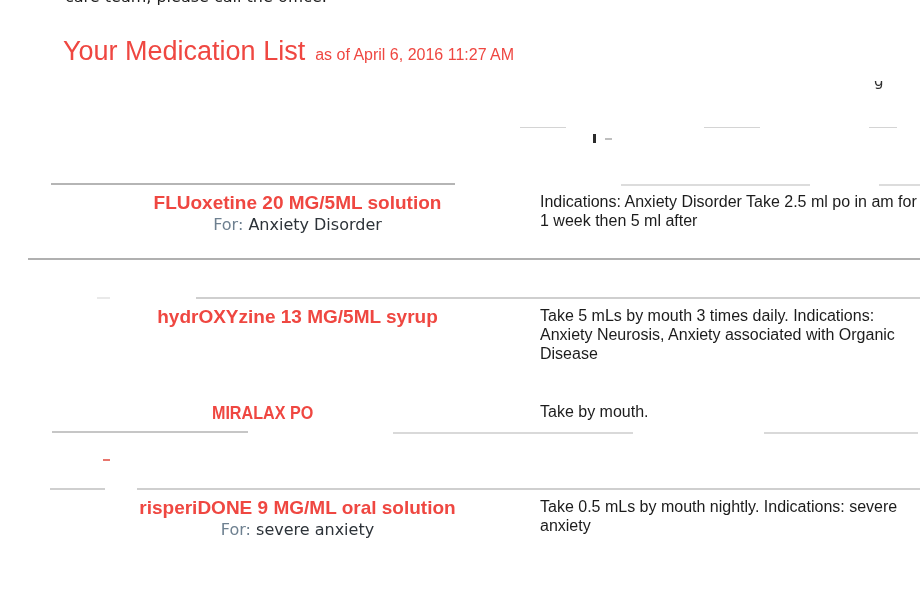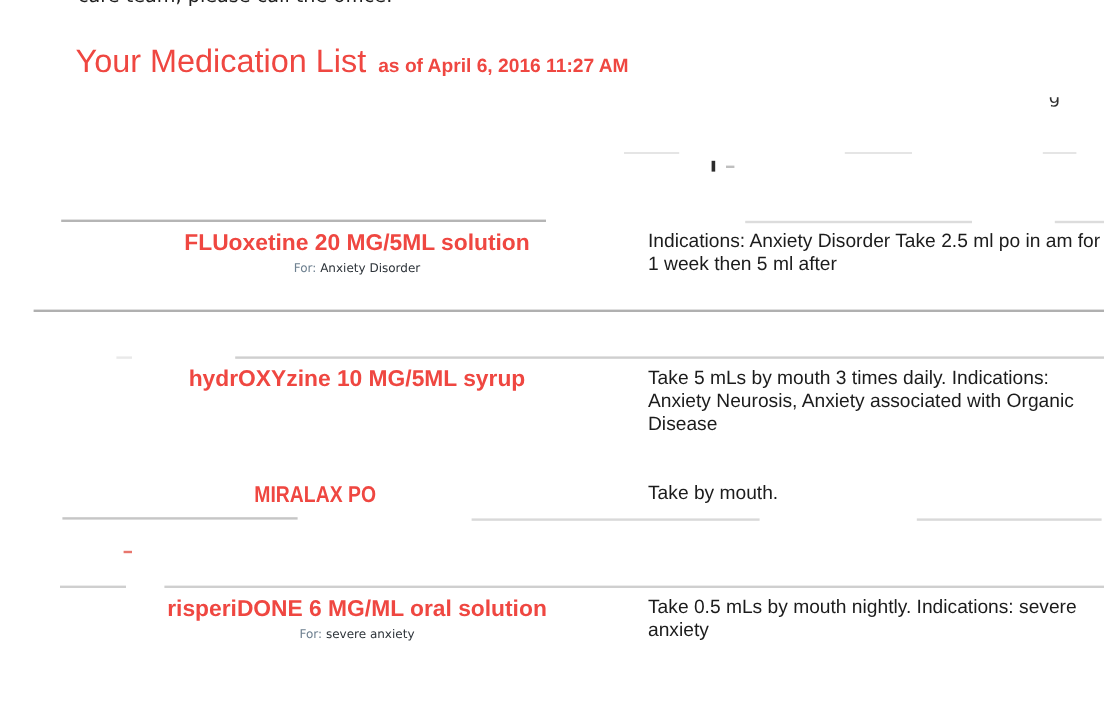--- a/index.html
+++ b/index.html
@@ -6,35 +6,35 @@
   .page{position:relative;width:920px;height:589px;background:#ffffff;overflow:hidden;
         font-family:"Liberation Sans",sans-serif;color:#1c1c1c;}
 
   
   .top-clip{position:absolute;top:-13px;left:65px;font-size:16px;line-height:19px;
             color:#1d1d1d;font-family:"DejaVu Sans",sans-serif;white-space:nowrap;}
 
   
   .title-wrap{position:absolute;top:36px;left:63px;white-space:nowrap;}
   .title{display:inline;font-size:27px;font-weight:400;color:#ef4741;letter-spacing:0;text-align:right;}
-  .title-date{display:inline;font-size:16px;font-weight:700;color:#ef4741;margin-left:10px;}
+  .title-date{display:inline;font-size:16px;font-weight:400;color:#ef4741;margin-left:10px;}
 
   
   .hline{position:absolute;height:2px;background:#cfcfcf;}
 
   
   .med-row{position:absolute;left:0;top:0;width:920px;}
   .col-left{position:absolute;left:65px;width:465px;text-align:center;}
   .col-right{position:absolute;left:540px;width:385px;font-size:16px;line-height:19px;
              color:#1c1c1c;}
   .med-name{display:block;font-size:19px;line-height:22px;font-weight:700;color:#ef4741;
             text-decoration:none;margin:0 0 1px 0;}
   .known-as{font-size:16px;line-height:19px;color:#6e8090;
             font-family:"DejaVu Sans",sans-serif;}
-  .for-line{font-size:10px;line-height:19px;font-family:"DejaVu Sans",sans-serif;}
+  .for-line{font-size:16px;line-height:19px;font-family:"DejaVu Sans",sans-serif;}
   .for-label{color:#6e8090;}
   .for-value{color:#2d3339;}
   .condensed{transform:scaleX(0.85);transform-origin:0 50%;white-space:nowrap;}
 
   
   .frag-g{position:absolute;left:874px;top:81px;width:13px;height:13px;overflow:hidden;}
   .frag-g span{position:relative;top:-9px;font-size:15px;color:#2f2f2f;
                font-family:"DejaVu Sans",sans-serif;}
   .tick-dark{position:absolute;left:593px;top:134px;width:3px;height:9px;background:#2b2b2b;}
   .tick-light{position:absolute;left:605px;top:138px;width:7px;height:2px;background:#bfbfbf;}
@@ -69,40 +69,40 @@
     </div>
     <div class="col-right">Indications: Anxiety Disorder Take 2.5 ml po in am for 1 week then 5 ml after</div>
   </div>
 
   <div class="hline" style="top:258px;left:28px;width:892px;background:#b0b0b0;"></div>
   <div class="hline" style="top:297px;left:97px;width:13px;background:#e9e9e9;"></div>
   <div class="hline" style="top:297px;left:196px;width:724px;background:#cfcfcf;"></div>
 
   <div class="med-row" style="top:306px;">
     <div class="col-left">
-      <a href="#" class="med-name">hydrOXYzine 10 MG/5ML syrup</a>
+      <a href="#" class="med-name">hydrOXYzine 13 MG/5ML syrup</a>
     </div>
     <div class="col-right">Take 5 mLs by mouth 3 times daily. Indications: Anxiety Neurosis, Anxiety associated with Organic Disease</div>
   </div>
 
   <div class="med-row" style="top:402px;">
     <div class="col-left">
       <a href="#" class="med-name condensed">MIRALAX PO</a>
     </div>
     <div class="col-right">Take by mouth.</div>
   </div>
 
   <div class="hline" style="top:431px;left:52px;width:196px;background:#c6c6c6;"></div>
   <div class="hline" style="top:432px;left:393px;width:240px;background:#d9d9d9;"></div>
   <div class="hline" style="top:432px;left:764px;width:154px;background:#d9d9d9;"></div>
   <div class="red-dash"></div>
   <div class="hline" style="top:488px;left:50px;width:55px;background:#cfcfcf;"></div>
   <div class="hline" style="top:488px;left:137px;width:783px;background:#cfcfcf;"></div>
 
   <div class="med-row" style="top:497px;">
     <div class="col-left">
-      <a href="#" class="med-name">risperiDONE 6 MG/ML oral solution</a>
+      <a href="#" class="med-name">risperiDONE 9 MG/ML oral solution</a>
       <div class="for-line"><span class="for-label">For:</span> <span class="for-value">severe anxiety</span></div>
     </div>
     <div class="col-right">Take 0.5 mLs by mouth nightly. Indications: severe anxiety</div>
   </div>
 
 </div>
 
 </body></html>

